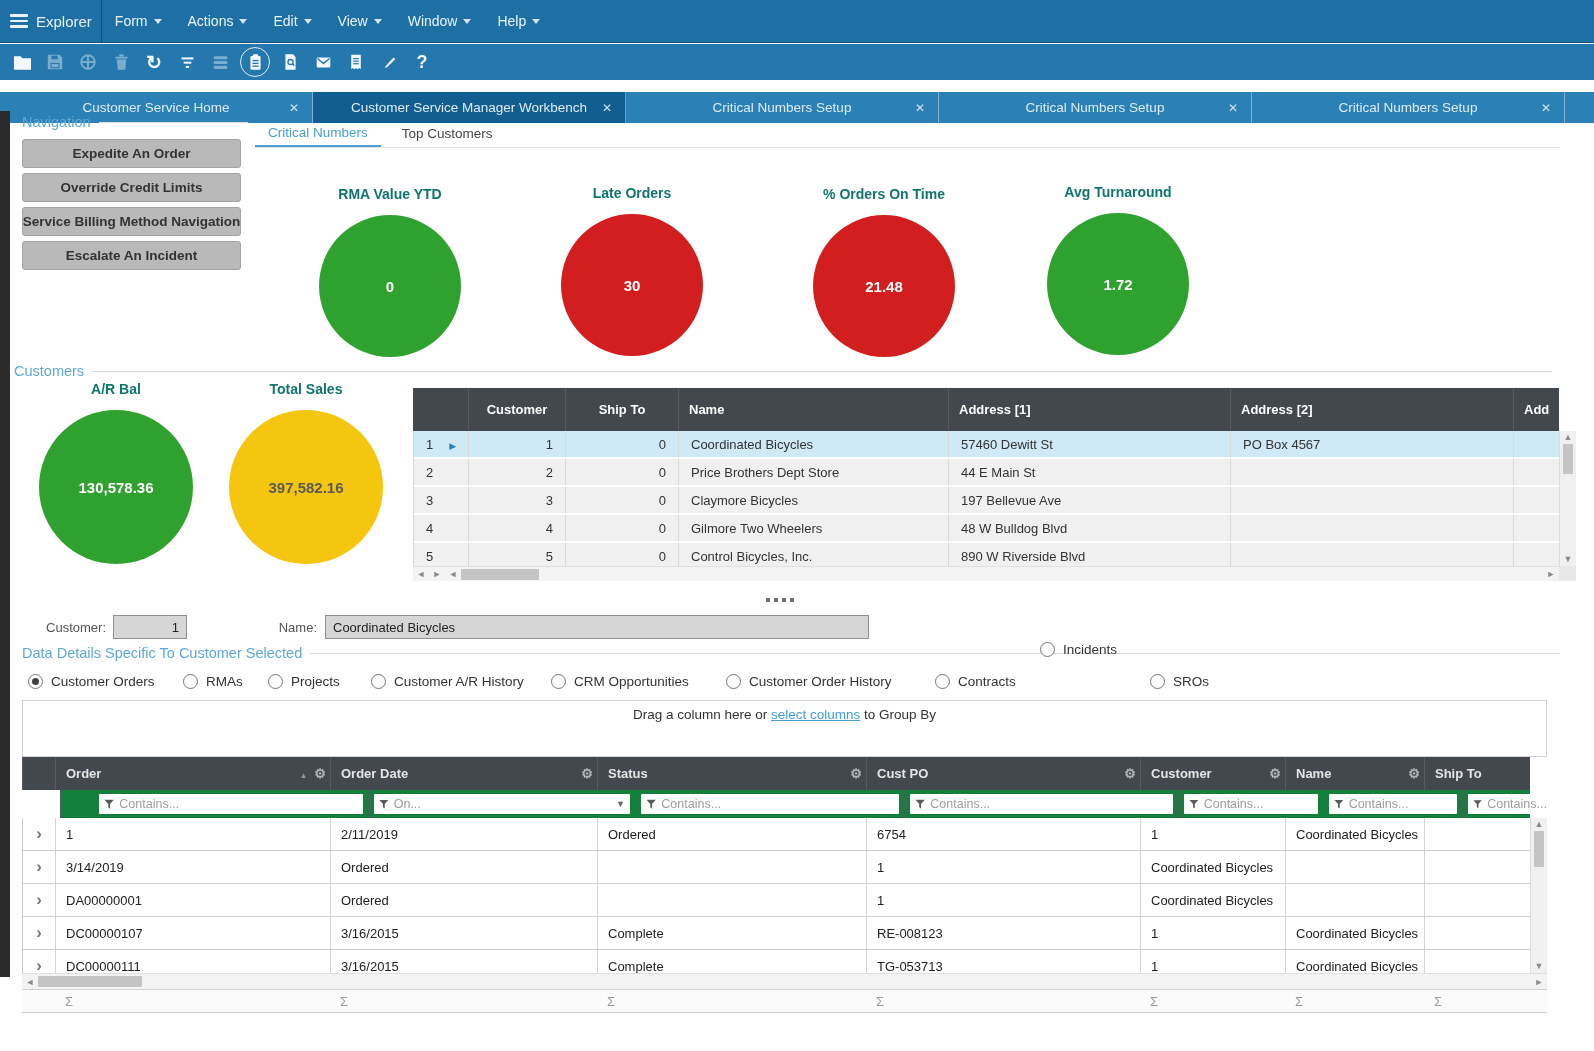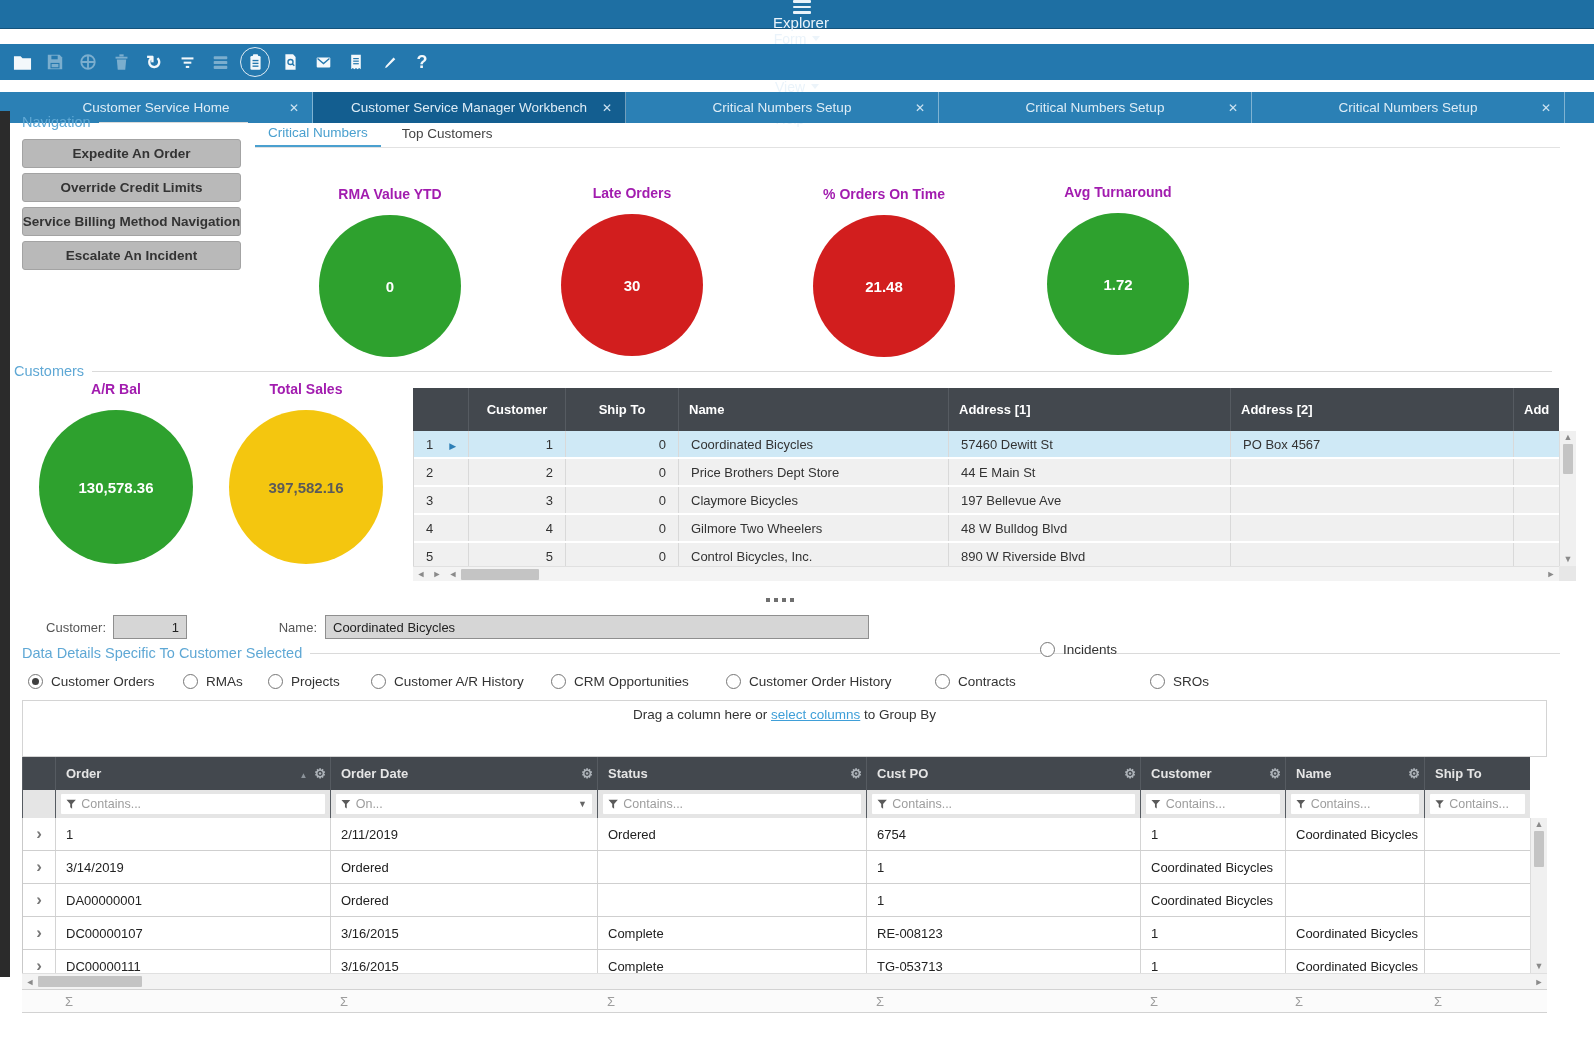--- a/index.html
+++ b/index.html
@@ -2,23 +2,23 @@
 <html><head>
 <meta charset="utf-8">
 <style>
   * { box-sizing: border-box; margin: 0; padding: 0; }
   html,body { background:#fff; }
   .screen{ position:relative; width:1594px; height:1051px; background:#fff;
     font-family:"Liberation Sans", sans-serif; overflow:hidden; }
   .abs{ position:absolute; }
 
   
-  .menubar{ position:absolute; left:0; top:0; width:1594px; height:29px;
+  .menubar{ position:absolute; left:0; top:0; width:1594px; height:43px;
     background:#1e6fa3; border-bottom:1px solid #14537c;
-    display:flex; align-items:center; color:#eaf3fa;flex-direction:column; }
+    display:flex; align-items:center; color:#eaf3fa; }
   .hamburger{ width:18px; display:flex; flex-direction:column; gap:3px; margin-left:10px; }
   .hamburger span{ height:2.5px; background:#eaf3fa; border-radius:1px; }
   .brand{ font-size:15px; margin-left:8px; }
   .menusep{ width:1px; height:43px; background:rgba(0,0,0,.28); margin-left:9px; }
   .menu-item{ font-size:14px; padding:0 13px; height:100%; display:flex; align-items:center; gap:6px; cursor:default; }
   .caret-down{ width:0;height:0;border-left:4px solid transparent;border-right:4px solid transparent;
     border-top:5px solid rgba(234,243,250,.9); }
 
   
   .toolbar{ position:absolute; left:0; top:44px; width:1594px; height:36px;
@@ -54,21 +54,21 @@
     display:flex; align-items:center; justify-content:center; cursor:default; white-space:nowrap; }
 
   
   .subtabs{ left:255px; top:120px; height:27px; display:flex; gap:8px; }
   .subtab{ padding:0 13px; font-size:13.5px; color:#444; display:flex; align-items:center; cursor:default; }
   .subtab.active{ color:#4aa0cf; border-bottom:2px solid #4aa0cf; }
   .subtab-rule{ left:255px; top:147px; width:1305px; height:1px; background:#e2e2e2; }
 
   
   .kpi{ width:142px; text-align:center; }
-  .kpi-label{ font-size:14px; font-weight:bold; color:#a21caf; white-space:nowrap; }
+  .kpi-label{ font-size:14px; font-weight:bold; color:#0f766e; white-space:nowrap; }
   .kpi-circle{ width:142px; height:142px; border-radius:50%; margin-top:13px;
     display:flex; align-items:center; justify-content:center; color:#fff; font-weight:bold; font-size:15px; }
   .kpi.big .kpi-circle{ width:154px; height:154px; }
   .kpi.big{ width:154px; }
 
   
   .cgrid-head, .crow, .sumrow-grid{ display:grid; }
   .cgrid-head{ grid-template-columns:55px 97px 113px 270px 282px 283px 46px; height:43px;
     background:#43484e; }
   .ch{ display:flex; align-items:center; padding:0 10px; color:#fff; font-size:13px; font-weight:bold;
@@ -115,21 +115,21 @@
 
   
   .ogrid-head, .ofilter, .orow, .osum{ display:grid;
     grid-template-columns:33px 275px 267px 269px 274px 145px 139px 106px; }
   .ogrid-head{ height:33px; background:#43484e; }
   .oh{ display:flex; align-items:center; padding:0 4px 0 10px; color:#e5e5e5; font-size:13px; font-weight:bold;
     border-left:1px solid #565b61; overflow:hidden; white-space:nowrap; }
   .oh .sp{ flex:1; }
   .gear-icon::after{ content:"⚙"; color:#aeb4ba; font-size:13px; }
   .sort-asc-icon::after{ content:"▲"; color:#8d949b; font-size:8px; margin-right:7px; }
-  .ofilter{ height:28px; background:#e5e5e5; }
+  .ofilter{ height:28px; background:#15803d;margin-left:38px; }
   .ofc{ padding:4px 5px 4px 5px; border-left:1px solid #565b61; }
   .fbox{ background:#fff; height:20px; border-radius:1px; display:flex; align-items:center; padding:0 5px; gap:5px; }
   .fbox input{ border:none; outline:none; width:100%; font-size:12.5px; color:#333;
     font-family:"Liberation Sans",sans-serif; background:transparent; }
   .fbox input::placeholder{ color:#9d9d9d; }
   .fcaret{ margin-left:auto; color:#666; font-size:9px; }
   .obody{ overflow:hidden; border-left:1px solid #c9c9c9; }
   .orow{ height:33px; background:#fff; border-bottom:1px solid #cfcfcf; }
   .oc{ display:flex; align-items:center; padding:0 10px; font-size:13px; color:#222;
     border-right:1px solid #d4d4d4; overflow:hidden; white-space:nowrap; }

